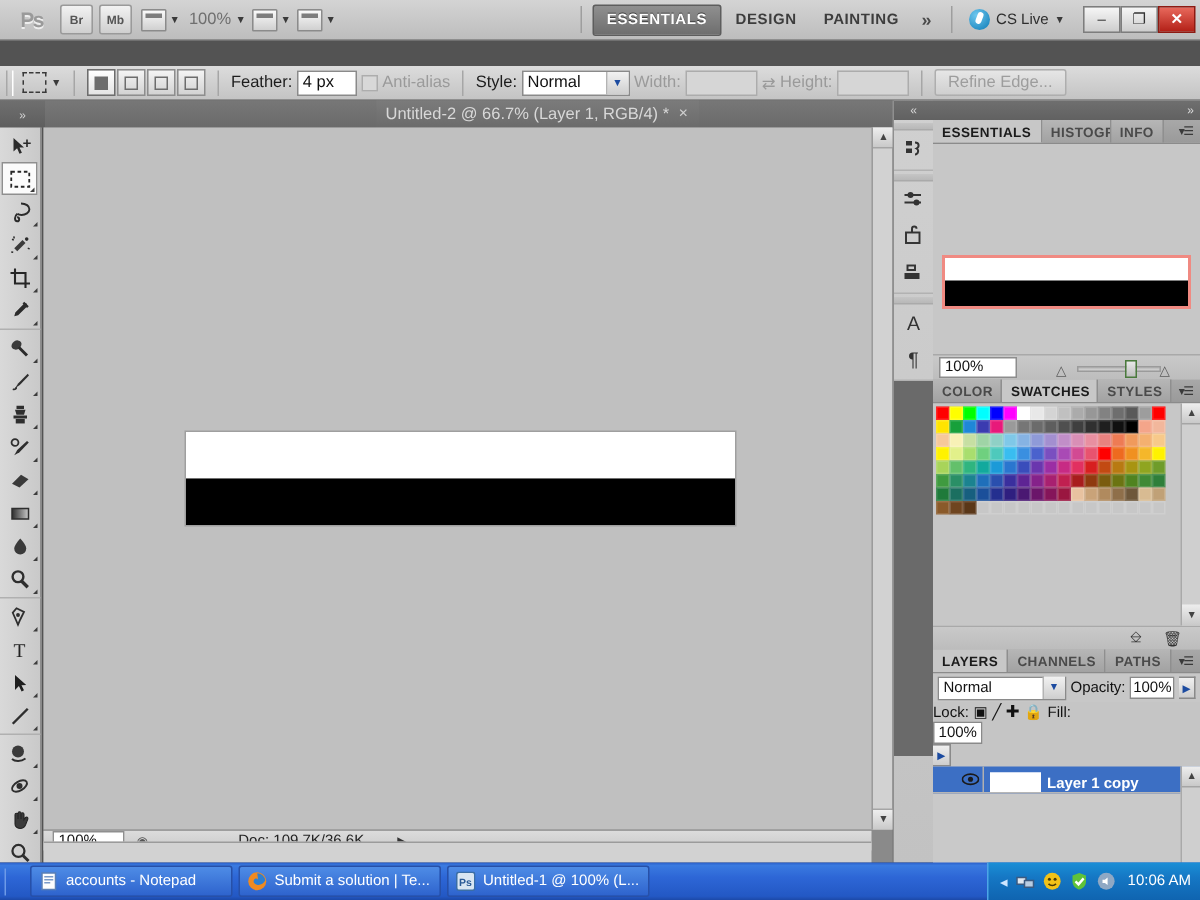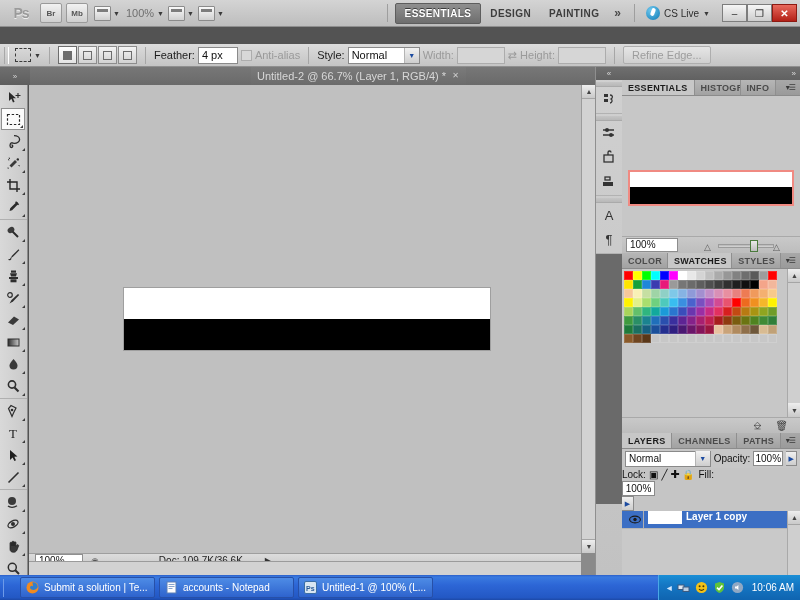--- a/index.html
+++ b/index.html
@@ -330,22 +330,22 @@
     font-size: 10px; text-align: center; line-height: 13px;
   }
   .spin {
     width: 12px; height: 15px; background: linear-gradient(#f0f0f0,#cdcdcd);
     border: 1px solid #8a8a8a; border-left: none;
     display: flex; align-items: center; justify-content: center;
     font-size: 7px; color: #1c4ba0;
   }
   .layerlist { background: #c9c9c9; height: 88px; position: relative; }
   .layerrow {
-    display: flex; align-items: flex-start; height: 18px; gap: 4px;
-    border-bottom: 1px solid #b6b6b6; padding-left: 4px;
+    display: flex; align-items: flex-end; height: 18px; gap: 4px;
+    border-bottom: 1px solid #b6b6b6; padding-left: 16px;
   }
   .layerrow.sel { background: #3c6fc4; color: #fff; }
   .eyecell {
     width: 18px; height: 17px; display: flex; align-items: center; justify-content: center;
     border-right: 1px solid #b0b0b0;
   }
   .lthumb { width: 34px; height: 13px; border: 1px solid #444; }
   .lthumb.sel { border: 2px solid #fff; }
   .lname { font-size: 10px; }
   .layerrow.sel .lname { font-weight: bold; }
@@ -958,34 +958,34 @@
       
     </div>
   </div>
 
   <div class="taskbar">
     <div class="qlaunch"></div>
 
     <div class="taskitem">
       <span class="tiicon">
         <svg width="13" height="13" viewBox="0 0 13 13">
-            <circle cx="6.5" cy="6.5" r="6" fill="#f08a20"></circle>
-            <path d="M6.5 1.2A5.3 5.3 0 0 1 11.8 6c-1 2.2-3.4 3.3-5.6 2.8C4.5 8.4 3.6 7 4.3 5.6c.6-1.2 2.2-1.3 2.7-.2" fill="#2f7fd0"></path>
+            <rect x="2" y="1" width="9" height="11" fill="#fdfdfd" stroke="#5a7fb5"></rect>
+            <path d="M3.5 3.5h6M3.5 5.5h6M3.5 7.5h4" stroke="#7a9ac8" stroke-width=".9"></path>
           </svg>
       </span>
-      <span>Submit a solution | Te...</span>
+      <span>accounts - Notepad</span>
     </div>
     <div class="taskitem">
       <span class="tiicon">
         <svg width="13" height="13" viewBox="0 0 13 13">
-            <rect x="2" y="1" width="9" height="11" fill="#fdfdfd" stroke="#5a7fb5"></rect>
-            <path d="M3.5 3.5h6M3.5 5.5h6M3.5 7.5h4" stroke="#7a9ac8" stroke-width=".9"></path>
+            <circle cx="6.5" cy="6.5" r="6" fill="#f08a20"></circle>
+            <path d="M6.5 1.2A5.3 5.3 0 0 1 11.8 6c-1 2.2-3.4 3.3-5.6 2.8C4.5 8.4 3.6 7 4.3 5.6c.6-1.2 2.2-1.3 2.7-.2" fill="#2f7fd0"></path>
           </svg>
       </span>
-      <span>accounts - Notepad</span>
+      <span>Submit a solution | Te...</span>
     </div>
     <div class="taskitem">
       <span class="tiicon">
         <svg width="13" height="13" viewBox="0 0 13 13">
             <rect x="0.5" y="0.5" width="12" height="12" rx="1.5" fill="#d9e6f2" stroke="#3b6ea5"></rect>
             <text x="2" y="9.6" font-family="Liberation Sans, sans-serif" font-size="7" font-weight="bold" fill="#2a5a96">Ps</text>
           </svg>
       </span>
       <span>Untitled-1 @ 100% (L...</span>
     </div>

